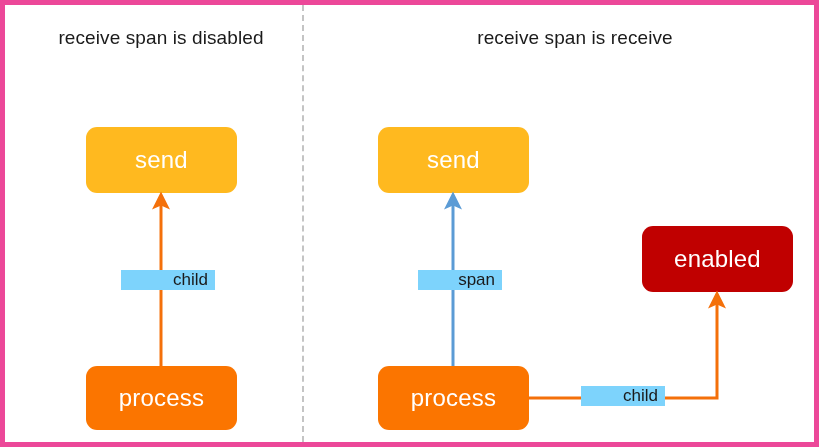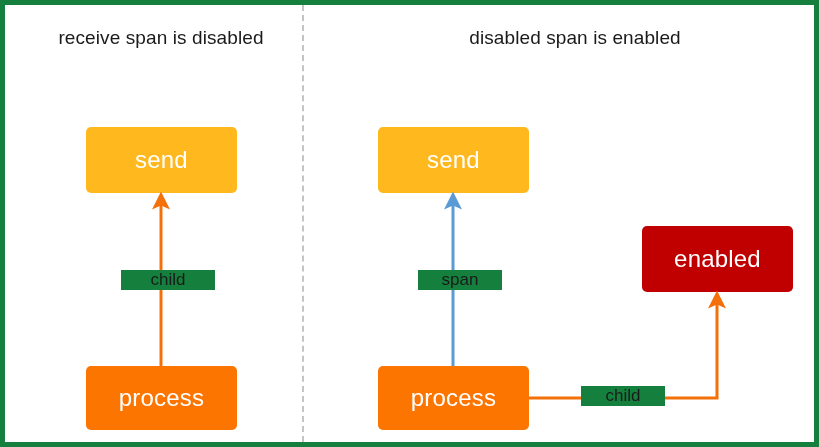--- a/index.html
+++ b/index.html
@@ -13,21 +13,21 @@
     height: 447px;
     overflow: hidden;
     font-family: "Liberation Sans", sans-serif;
   }
   #canvas {
     position: relative;
     width: 819px;
     height: 447px;
     box-sizing: border-box;
     background: #ffffff;
-    border: 5px solid #15803d;
+    border: 5px solid #ec4899;
     overflow: hidden;
   }
   .stage {
     position: absolute;
     left: 0;
     top: 0;
     width: 809px;
     height: 437px;
     background: #ffffff;
   }
@@ -42,36 +42,36 @@
     position: absolute;
     text-align: center;
     font-size: 19px;
     color: #1a1a1a;
     white-space: nowrap;
     letter-spacing: 0.1px;
   }
   .node {
     position: absolute;
     box-sizing: border-box;
-    border-radius: 5px;
+    border-radius: 11px;
     display: flex;
     align-items: center;
     justify-content: center;
     color: #ffffff;
     font-size: 24px;
     letter-spacing: 0.2px;
   }
   .edge-label {
     position: absolute;
     font-size: 17px;
     color: #1a1a1a;
-    background: #15803d;
+    background: #7dd3fc;
     padding: 0 7px;
     white-space: nowrap;
-    text-align: center;
+    text-align: right;
   }
   .conn {
     position: absolute;
     overflow: visible;
   }
   .conn svg { display: block; overflow: visible; }
 </style>
 </head>
 <body>
 
@@ -96,21 +96,21 @@
           <marker id="arrowOrangeL" markerWidth="7" markerHeight="7" refX="3.2" refY="3.4" orient="auto" markerUnits="strokeWidth">
             <path d="M0.4,0.4 L6.4,3.4 L0.4,6.4 L1.7,3.4 Z" fill="#f4700a"></path>
           </marker>
         </defs>
         <line x1="156" y1="361" x2="156" y2="196" stroke="#f4700a" stroke-width="3" marker-end="url(#arrowOrangeL)"></line>
       </svg>
     </div>
 
     <div class="edge-label" style="left:116px; top:265px; width:80px;">child</div>
 
-    <div class="panel-title" style="left:420px; top:22px; width:300px;">disabled span is enabled</div>
+    <div class="panel-title" style="left:420px; top:22px; width:300px;">receive span is receive</div>
 
     <div class="node" style="left:373px; top:122px; width:151px; height:66px; background:#ffb91f;">
       <span>send</span>
     </div>
 
     <div class="node" style="left:637px; top:221px; width:151px; height:66px; background:#c00000;">
       <span>enabled</span>
     </div>
 
     <div class="node" style="left:373px; top:361px; width:151px; height:64px; background:#fb7500;">

